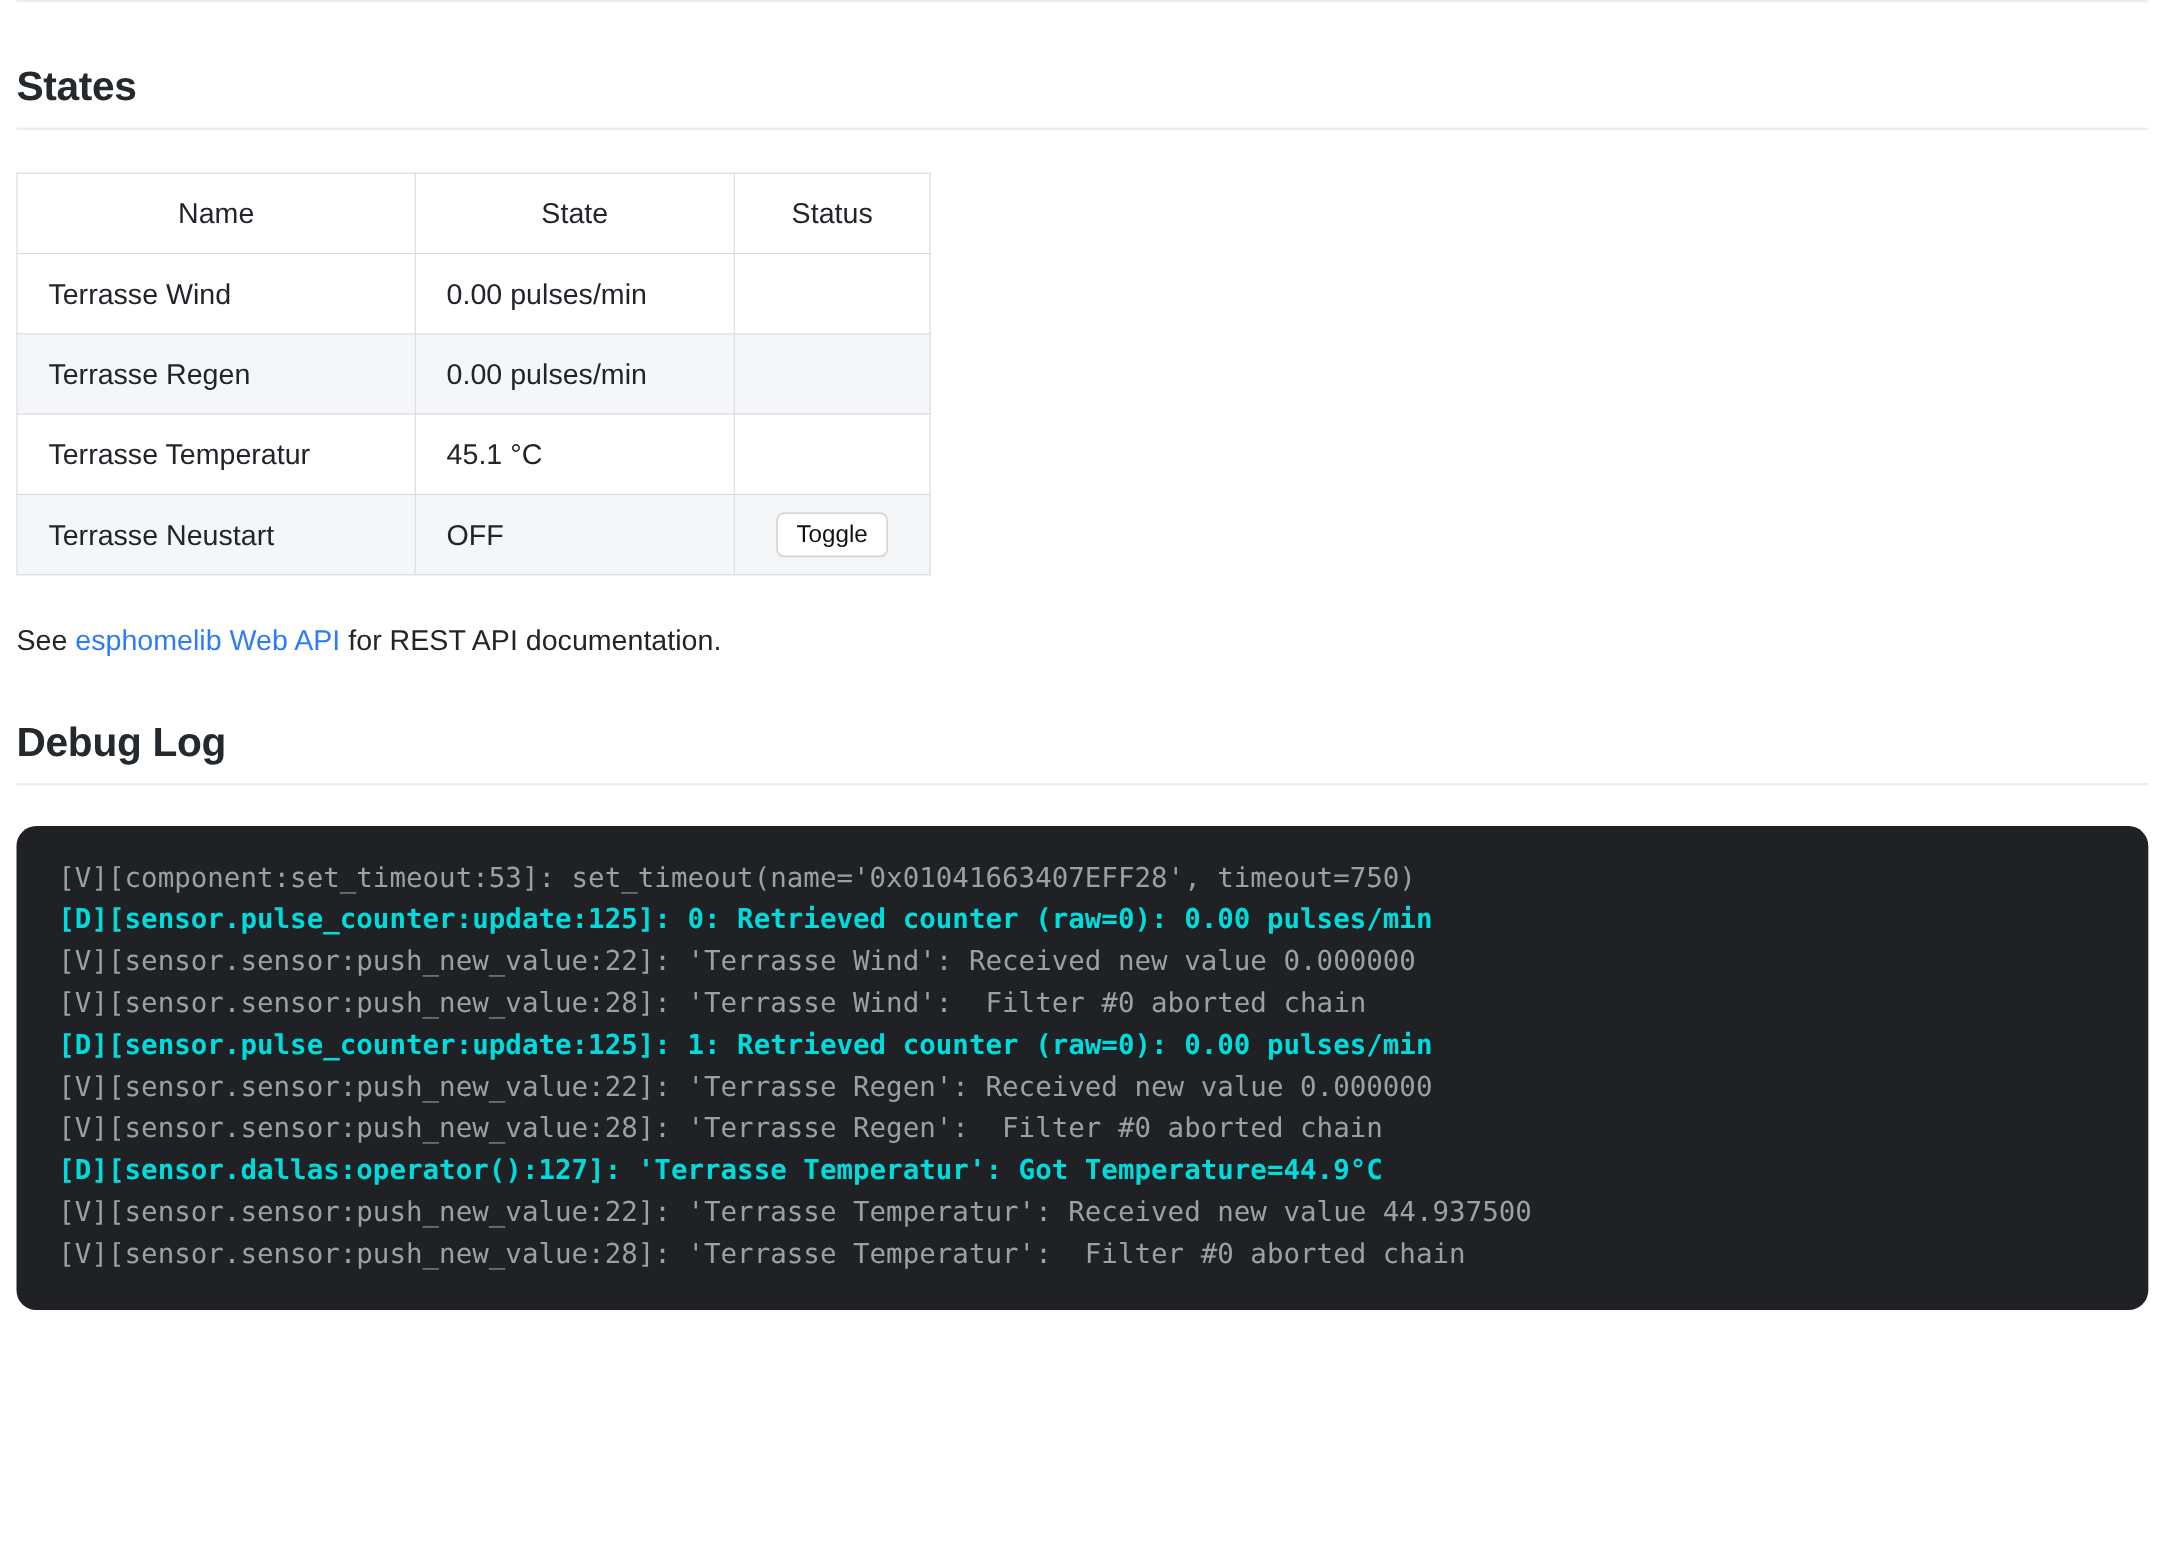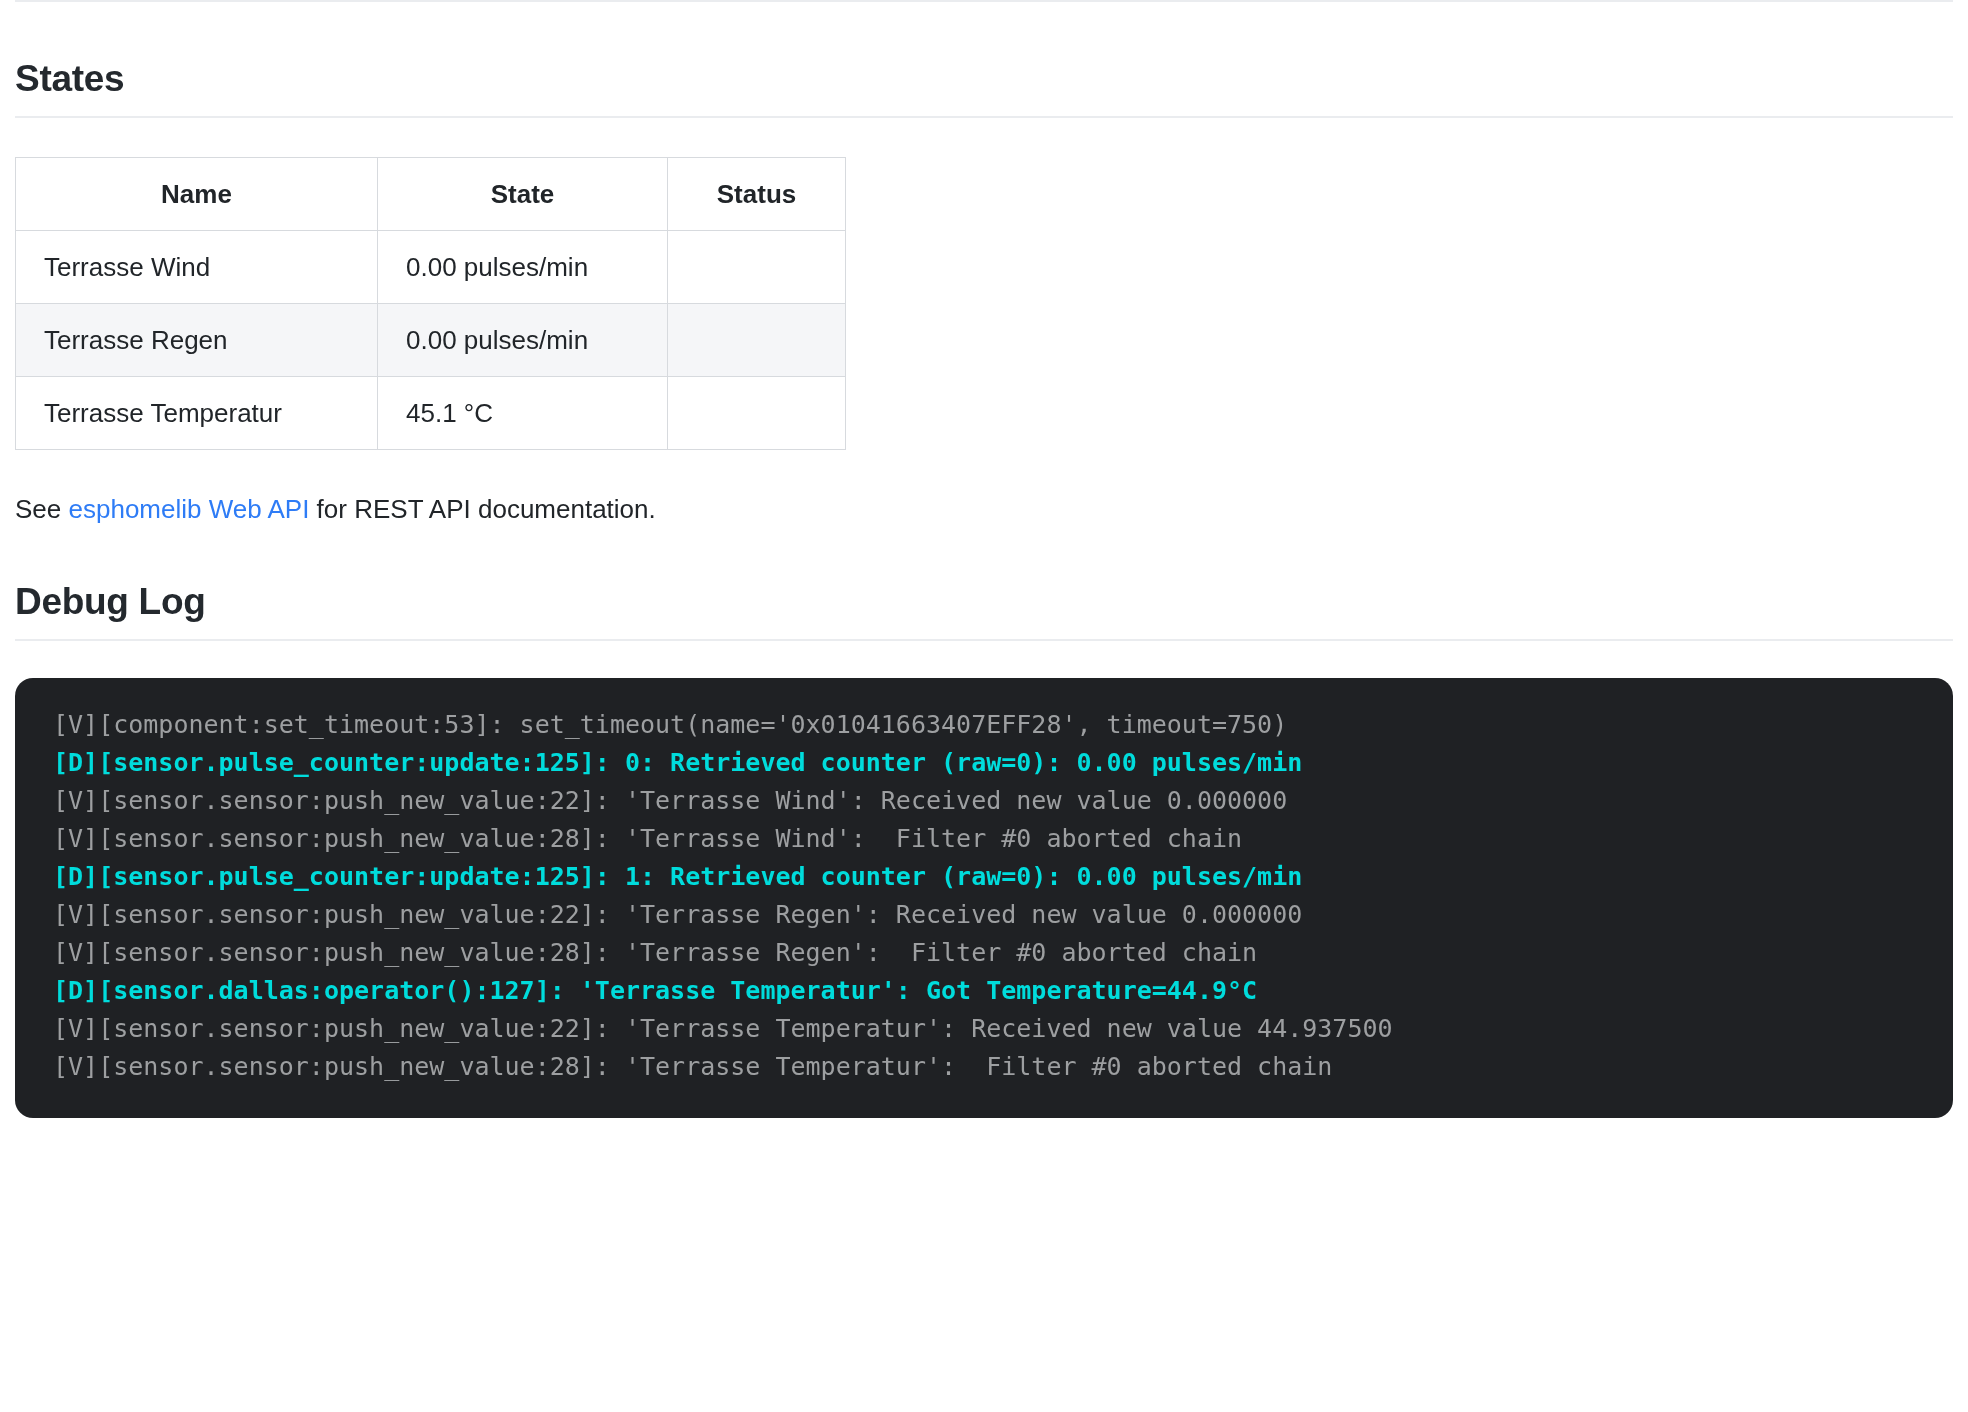--- a/index.html
+++ b/index.html
@@ -44,21 +44,21 @@
   }
   .states-table th,
   .states-table td {
     border: 1px solid #d7dade;
     height: 73px;
     vertical-align: middle;
     box-sizing: border-box;
   }
   .states-table th {
     text-align: center;
-    font-weight: bold;
+    font-weight: normal;
     background: #ffffff;
   }
   .states-table td.col-name,
   .states-table td.col-state {
     text-align: left;
     padding-left: 28px;
   }
   .states-table td.col-actions {
     text-align: center;
   }
@@ -143,20 +143,25 @@
         <tr>
           <td class="col-name">Terrasse Regen</td>
           <td class="col-state">0.00 pulses/min</td>
           <td class="col-actions"></td>
         </tr>
         <tr>
           <td class="col-name">Terrasse Temperatur</td>
           <td class="col-state">45.1 °C</td>
           <td class="col-actions"></td>
         </tr>
+        <tr>
+          <td class="col-name">Terrasse Neustart</td>
+          <td class="col-state">OFF</td>
+          <td class="col-actions"><button class="toggle-btn">Toggle</button></td>
+        </tr>
       </tbody>
   </table>
 
   <p class="api-note"><span>See </span><a href="#">esphomelib Web API</a><span> for REST API documentation.</span></p>
 
   <h2 class="section-title">Debug Log</h2>
   <hr class="divider">
 
   <pre class="debug-log"><div class="log-line level-V">[V][component:set_timeout:53]: set_timeout(name='0x01041663407EFF28', timeout=750)</div><div class="log-line level-D">[D][sensor.pulse_counter:update:125]: 0: Retrieved counter (raw=0): 0.00 pulses/min</div><div class="log-line level-V">[V][sensor.sensor:push_new_value:22]: 'Terrasse Wind': Received new value 0.000000</div><div class="log-line level-V">[V][sensor.sensor:push_new_value:28]: 'Terrasse Wind':  Filter #0 aborted chain</div><div class="log-line level-D">[D][sensor.pulse_counter:update:125]: 1: Retrieved counter (raw=0): 0.00 pulses/min</div><div class="log-line level-V">[V][sensor.sensor:push_new_value:22]: 'Terrasse Regen': Received new value 0.000000</div><div class="log-line level-V">[V][sensor.sensor:push_new_value:28]: 'Terrasse Regen':  Filter #0 aborted chain</div><div class="log-line level-D">[D][sensor.dallas:operator():127]: 'Terrasse Temperatur': Got Temperature=44.9°C</div><div class="log-line level-V">[V][sensor.sensor:push_new_value:22]: 'Terrasse Temperatur': Received new value 44.937500</div><div class="log-line level-V">[V][sensor.sensor:push_new_value:28]: 'Terrasse Temperatur':  Filter #0 aborted chain</div></pre>
 

